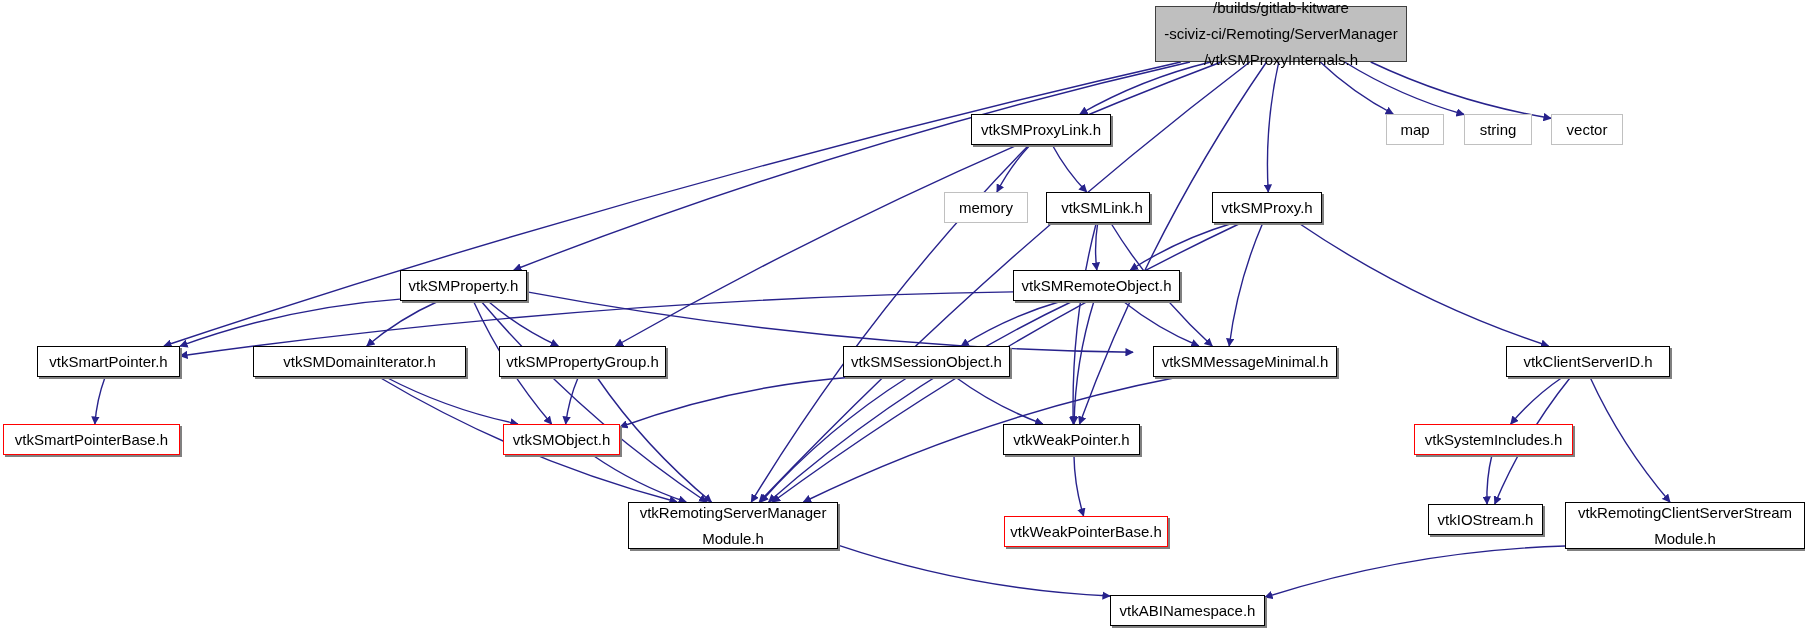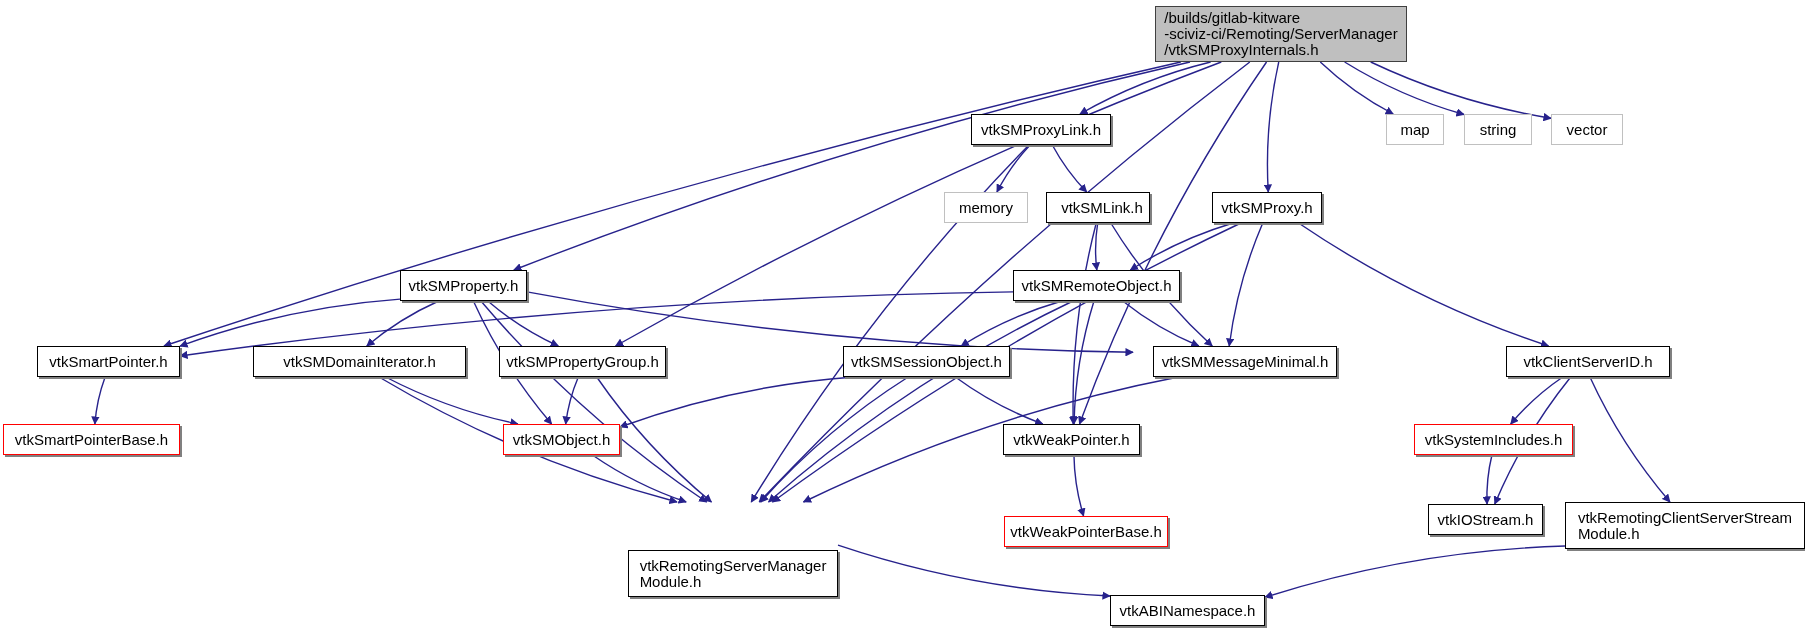--- a/index.html
+++ b/index.html
@@ -21,22 +21,23 @@
     top: 0;
     width: 1805px;
     height: 630px;
   }
   .node {
     position: absolute;
     box-sizing: border-box;
     display: flex;
     align-items: center;
     justify-content: center;
+    text-align: center;
     font-size: 15px;
-    line-height: 16px;
+    line-height: 26px;
     color: #000000;
     background: #ffffff;
     border: 1px solid #000000;
     white-space: pre-line;
   }
   .node.root {
     background: #bfbfbf;
     border: 1px solid #404040;
     color: #000000;
   }
@@ -127,21 +128,21 @@
       <div class="node shadow" style="left: 37px; top: 346px; width: 143px; height: 31px;">vtkSmartPointer.h</div>
       <div class="node shadow" style="left: 253px; top: 346px; width: 213px; height: 31px;">vtkSMDomainIterator.h</div>
       <div class="node shadow" style="left: 499px; top: 346px; width: 167px; height: 31px;">vtkSMPropertyGroup.h</div>
       <div class="node shadow" style="left: 843px; top: 346px; width: 167px; height: 31px;">vtkSMSessionObject.h</div>
       <div class="node shadow" style="left: 1133px; top: 346px; width: 184px; height: 31px; margin-left: 20px;">vtkSMMessageMinimal.h</div>
       <div class="node shadow" style="left: 1506px; top: 346px; width: 164px; height: 31px;">vtkClientServerID.h</div>
       <div class="node redbox shadow" style="left: 3px; top: 424px; width: 177px; height: 31px;">vtkSmartPointerBase.h</div>
       <div class="node redbox shadow" style="left: 503px; top: 424px; width: 117px; height: 31px;">vtkSMObject.h</div>
       <div class="node shadow" style="left: 1003px; top: 424px; width: 137px; height: 31px;">vtkWeakPointer.h</div>
       <div class="node redbox shadow" style="left: 1414px; top: 424px; width: 159px; height: 31px;">vtkSystemIncludes.h</div>
-      <div class="node shadow" style="left: 628px; top: 502px; width: 210px; height: 47px; margin-top: 48px;">vtkRemotingServerManager
+      <div class="node shadow" style="left: 628px; top: 502px; width: 210px; height: 47px;">vtkRemotingServerManager
 Module.h</div>
       <div class="node redbox shadow" style="left: 1004px; top: 516px; width: 164px; height: 31px;">vtkWeakPointerBase.h</div>
       <div class="node shadow" style="left: 1428px; top: 504px; width: 115px; height: 31px;">vtkIOStream.h</div>
       <div class="node shadow" style="left: 1565px; top: 502px; width: 240px; height: 47px;">vtkRemotingClientServerStream
 Module.h</div>
       <div class="node shadow" style="left: 1110px; top: 595px; width: 155px; height: 31px;">vtkABINamespace.h</div>
     </div>
 </div>
 
 </body></html>

